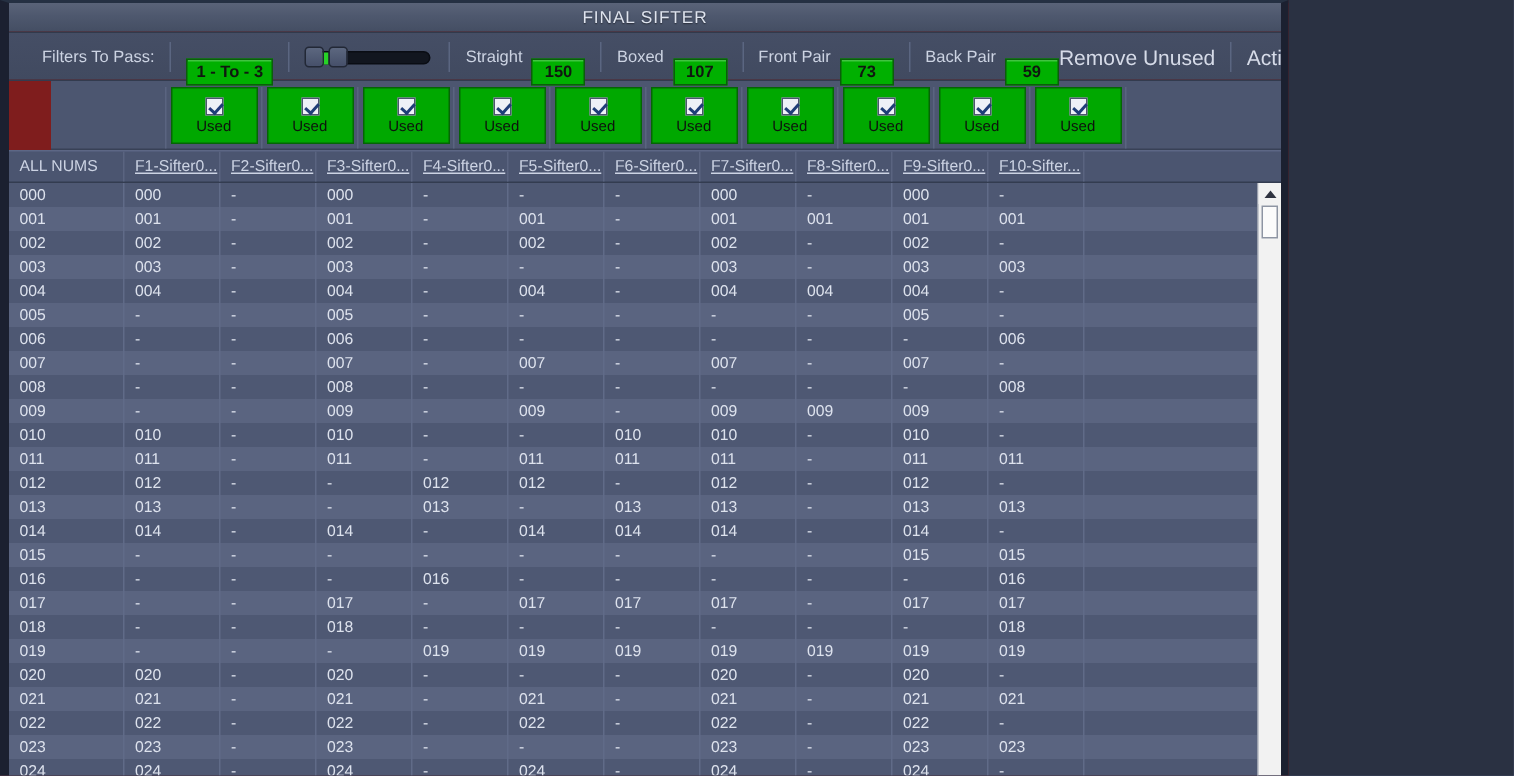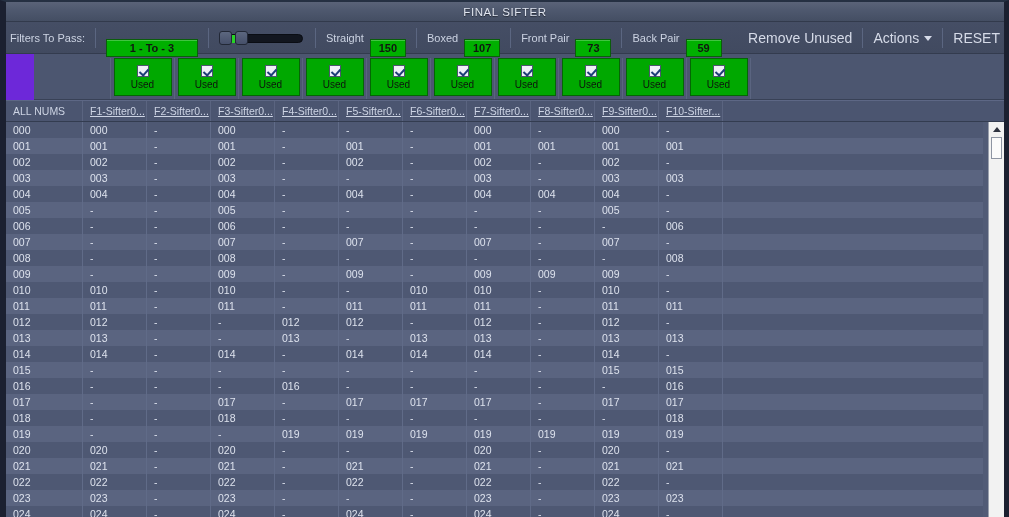--- a/index.html
+++ b/index.html
@@ -5,22 +5,22 @@
 <style>
   * { box-sizing: border-box; margin: 0; padding: 0; }
   html, body {
     width: 1009px; height: 517px;
     background: #2a3142;
     font-family: "Liberation Sans", sans-serif;
     overflow: hidden;
   }
   #app {
     position: relative;
-    width: 1009px; height: 517px;
-    background: #6d28d9;
+    width: 859px; height: 517px;
+    background: #7f1d1d;
     border-left: 6px solid #1b2030;
     border-right: 5px solid #1b2030;
     border-top: 2px solid #253042;
     overflow: hidden;
   }
 
   
   .titlebar {
     height: 20px;
     background: linear-gradient(to bottom, #5a6378 0%, #4e586e 45%, #444e63 100%);
@@ -34,21 +34,21 @@
     font-weight: 500;
     text-shadow: 0 1px 1px rgba(0,0,0,.5);
   }
 
   
   .toolbar {
     height: 32px;
     background: linear-gradient(to bottom, #454e65 0%, #414a60 100%);
     border-bottom: 1px solid #333b4e;
     display: flex; align-items: center;
-    padding: 0 4px;
+    padding: 0 22px;
     gap: 0px;
   }
   .tb-label {
     color: #ccd3e2; font-size: 11px; white-space: nowrap;
   }
   .sep {
     width: 1px; height: 20px;
     background: #5b6681;
     margin: 0 10px;
     flex: 0 0 auto;

